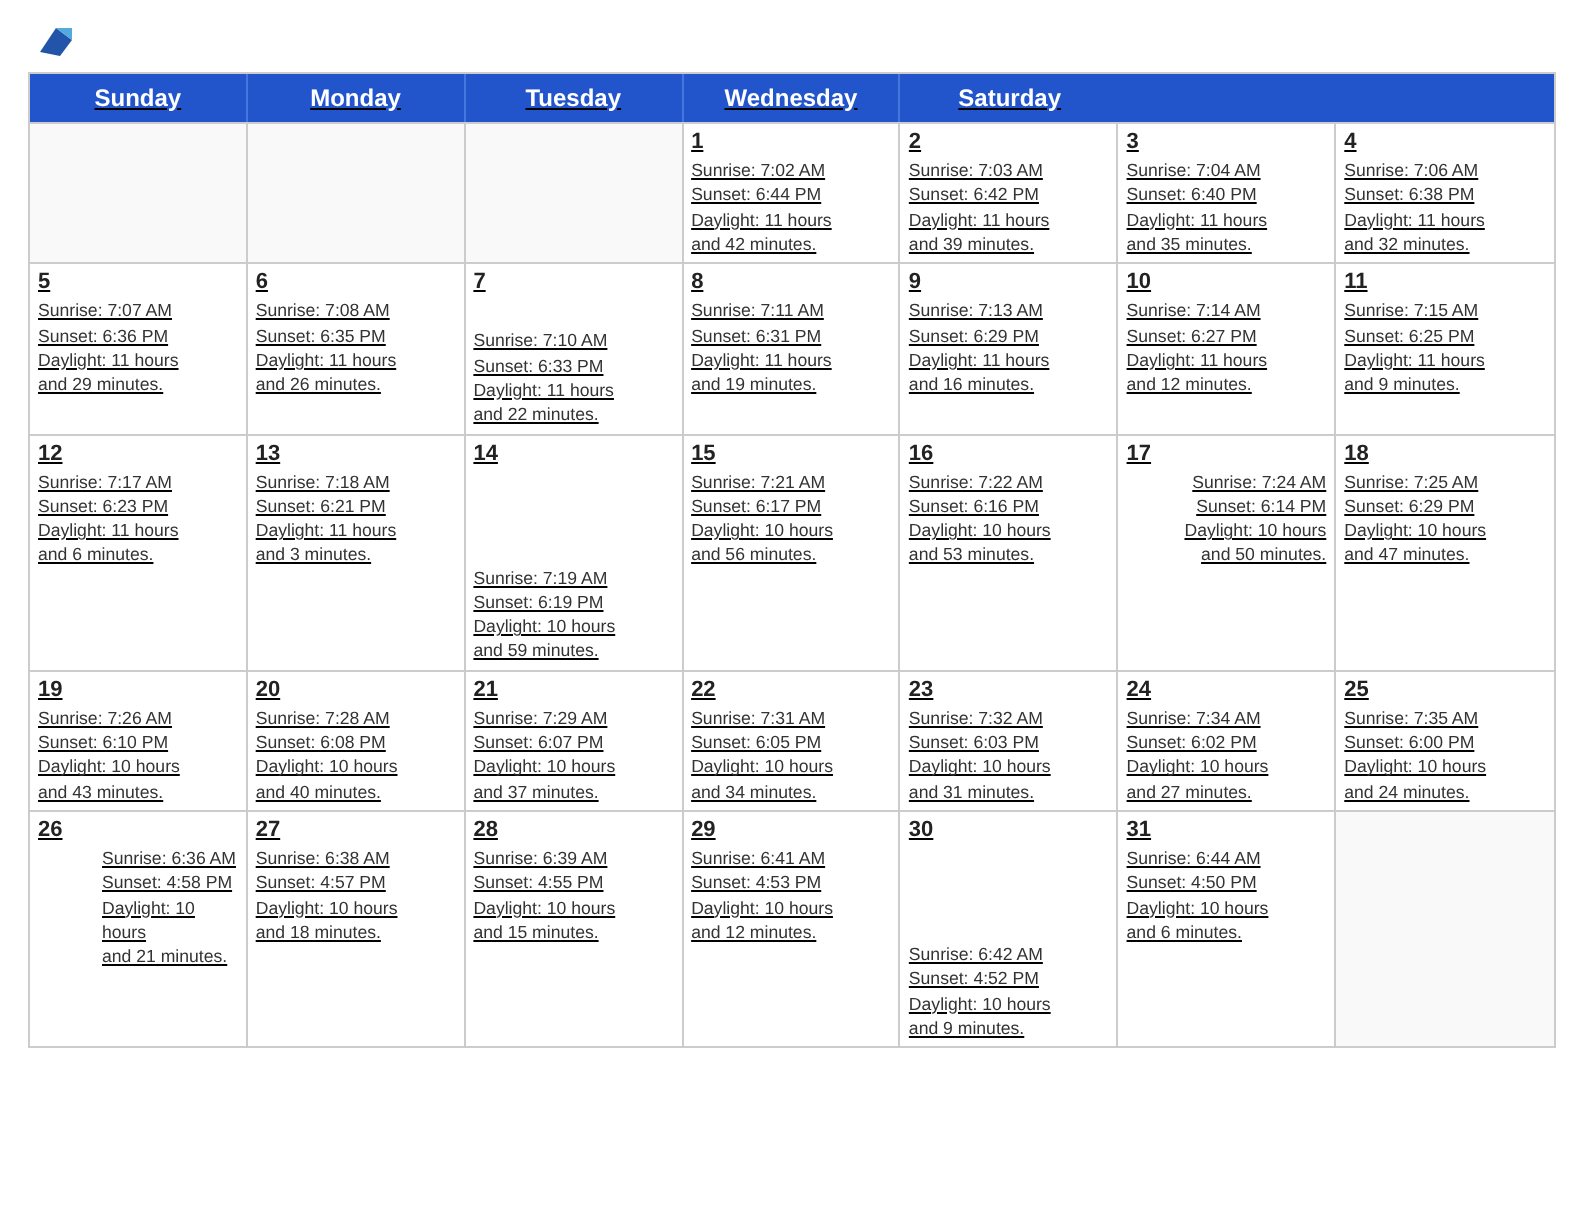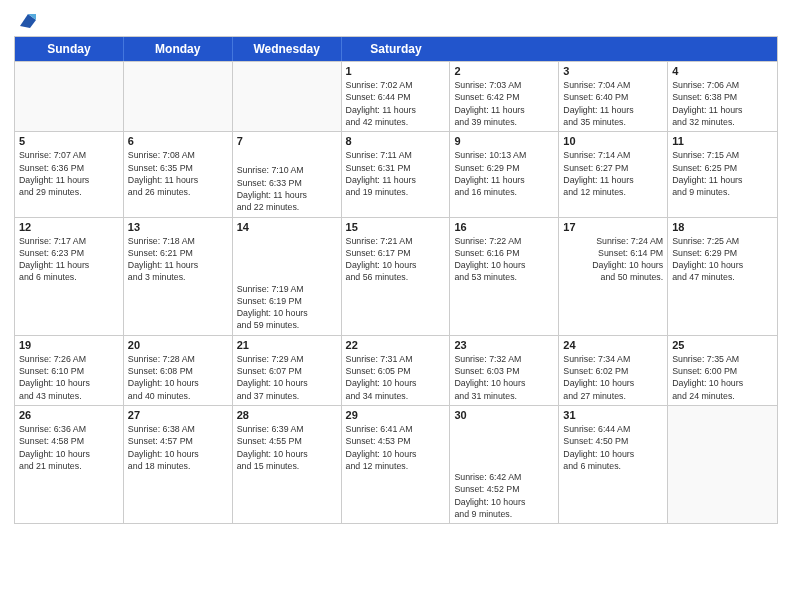--- a/index.html
+++ b/index.html
@@ -9,20 +9,21 @@
       font-family: Arial, sans-serif;
       background: #fff;
       overflow: hidden;
     }
     .page {
       width: 792px;
       height: 530px;
       padding: 10px 14px;
       display: flex;
       flex-direction: column;
+      text-decoration: underline;
     }
     .header {
       display: flex;
       justify-content: space-between;
       align-items: flex-start;
       margin-bottom: 6px;
     }
     .logo {
       display: flex;
       align-items: center;
@@ -132,20 +133,21 @@
     <div class="title-block">
       <div class="month-title"></div>
       <div class="location"></div>
     </div>
   </div>
 
   <div class="calendar">
     <div class="cal-header-row">
     <div class="cal-header-cell">Sunday</div>
         <div class="cal-header-cell">Monday</div>
+        <div class="cal-header-cell">Tuesday</div>
         <div class="cal-header-cell">Wednesday</div>
         <div class="cal-header-cell">Saturday</div>
       </div>
     <div class="cal-body">
     <div class="cal-row">
           <div class="cal-cell empty"></div>
           <div class="cal-cell empty"></div>
           <div class="cal-cell empty"></div>
           <div class="cal-cell">
             <div class="cell-date">1</div>
@@ -200,21 +202,21 @@
           </div>
           <div class="cal-cell">
             <div class="cell-date">8</div>
             <div class="cell-info" style="white-space: pre-line;">Sunrise: 7:11 AM
 Sunset: 6:31 PM
 Daylight: 11 hours
 and 19 minutes.</div>
           </div>
           <div class="cal-cell">
             <div class="cell-date">9</div>
-            <div class="cell-info" style="white-space: pre-line;">Sunrise: 10:13 AM
+            <div class="cell-info" style="white-space: pre-line;">Sunrise: 7:13 AM
 Sunset: 6:29 PM
 Daylight: 11 hours
 and 16 minutes.</div>
           </div>
           <div class="cal-cell">
             <div class="cell-date">10</div>
             <div class="cell-info" style="white-space: pre-line;">Sunrise: 7:14 AM
 Sunset: 6:27 PM
 Daylight: 11 hours
 and 12 minutes.</div>
@@ -325,21 +327,21 @@
             <div class="cell-date">25</div>
             <div class="cell-info" style="white-space: pre-line;">Sunrise: 7:35 AM
 Sunset: 6:00 PM
 Daylight: 10 hours
 and 24 minutes.</div>
           </div>
         </div>
         <div class="cal-row">
           <div class="cal-cell">
             <div class="cell-date">26</div>
-            <div class="cell-info" style="white-space: pre-line;">Sunrise: 6:36 AM
+            <div class="cell-info" style="white-space: pre-line; margin-left: 32px;">Sunrise: 6:36 AM
 Sunset: 4:58 PM
 Daylight: 10 hours
 and 21 minutes.</div>
           </div>
           <div class="cal-cell">
             <div class="cell-date">27</div>
             <div class="cell-info" style="white-space: pre-line;">Sunrise: 6:38 AM
 Sunset: 4:57 PM
 Daylight: 10 hours
 and 18 minutes.</div>

